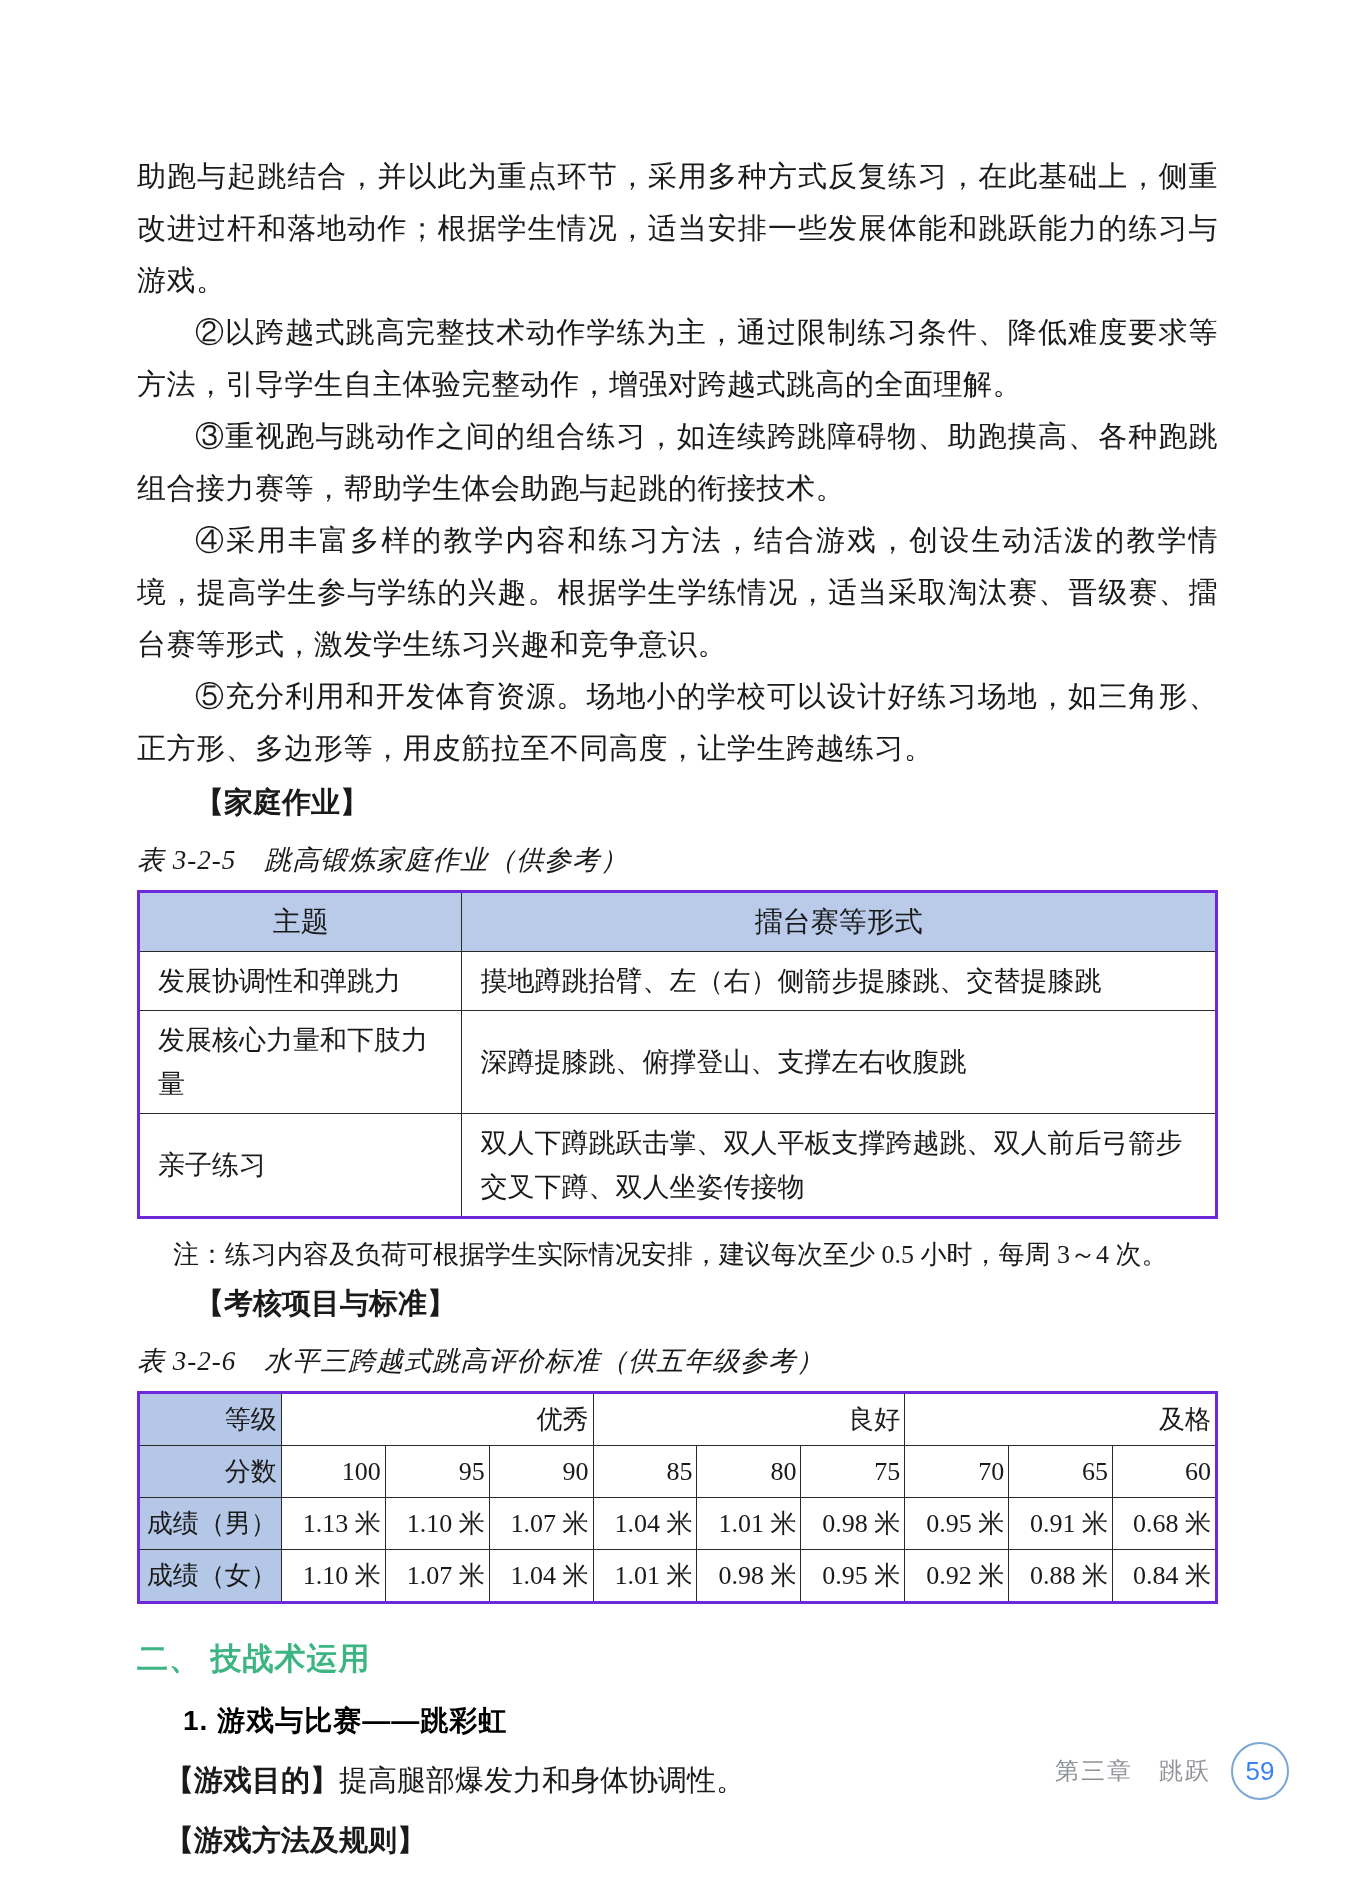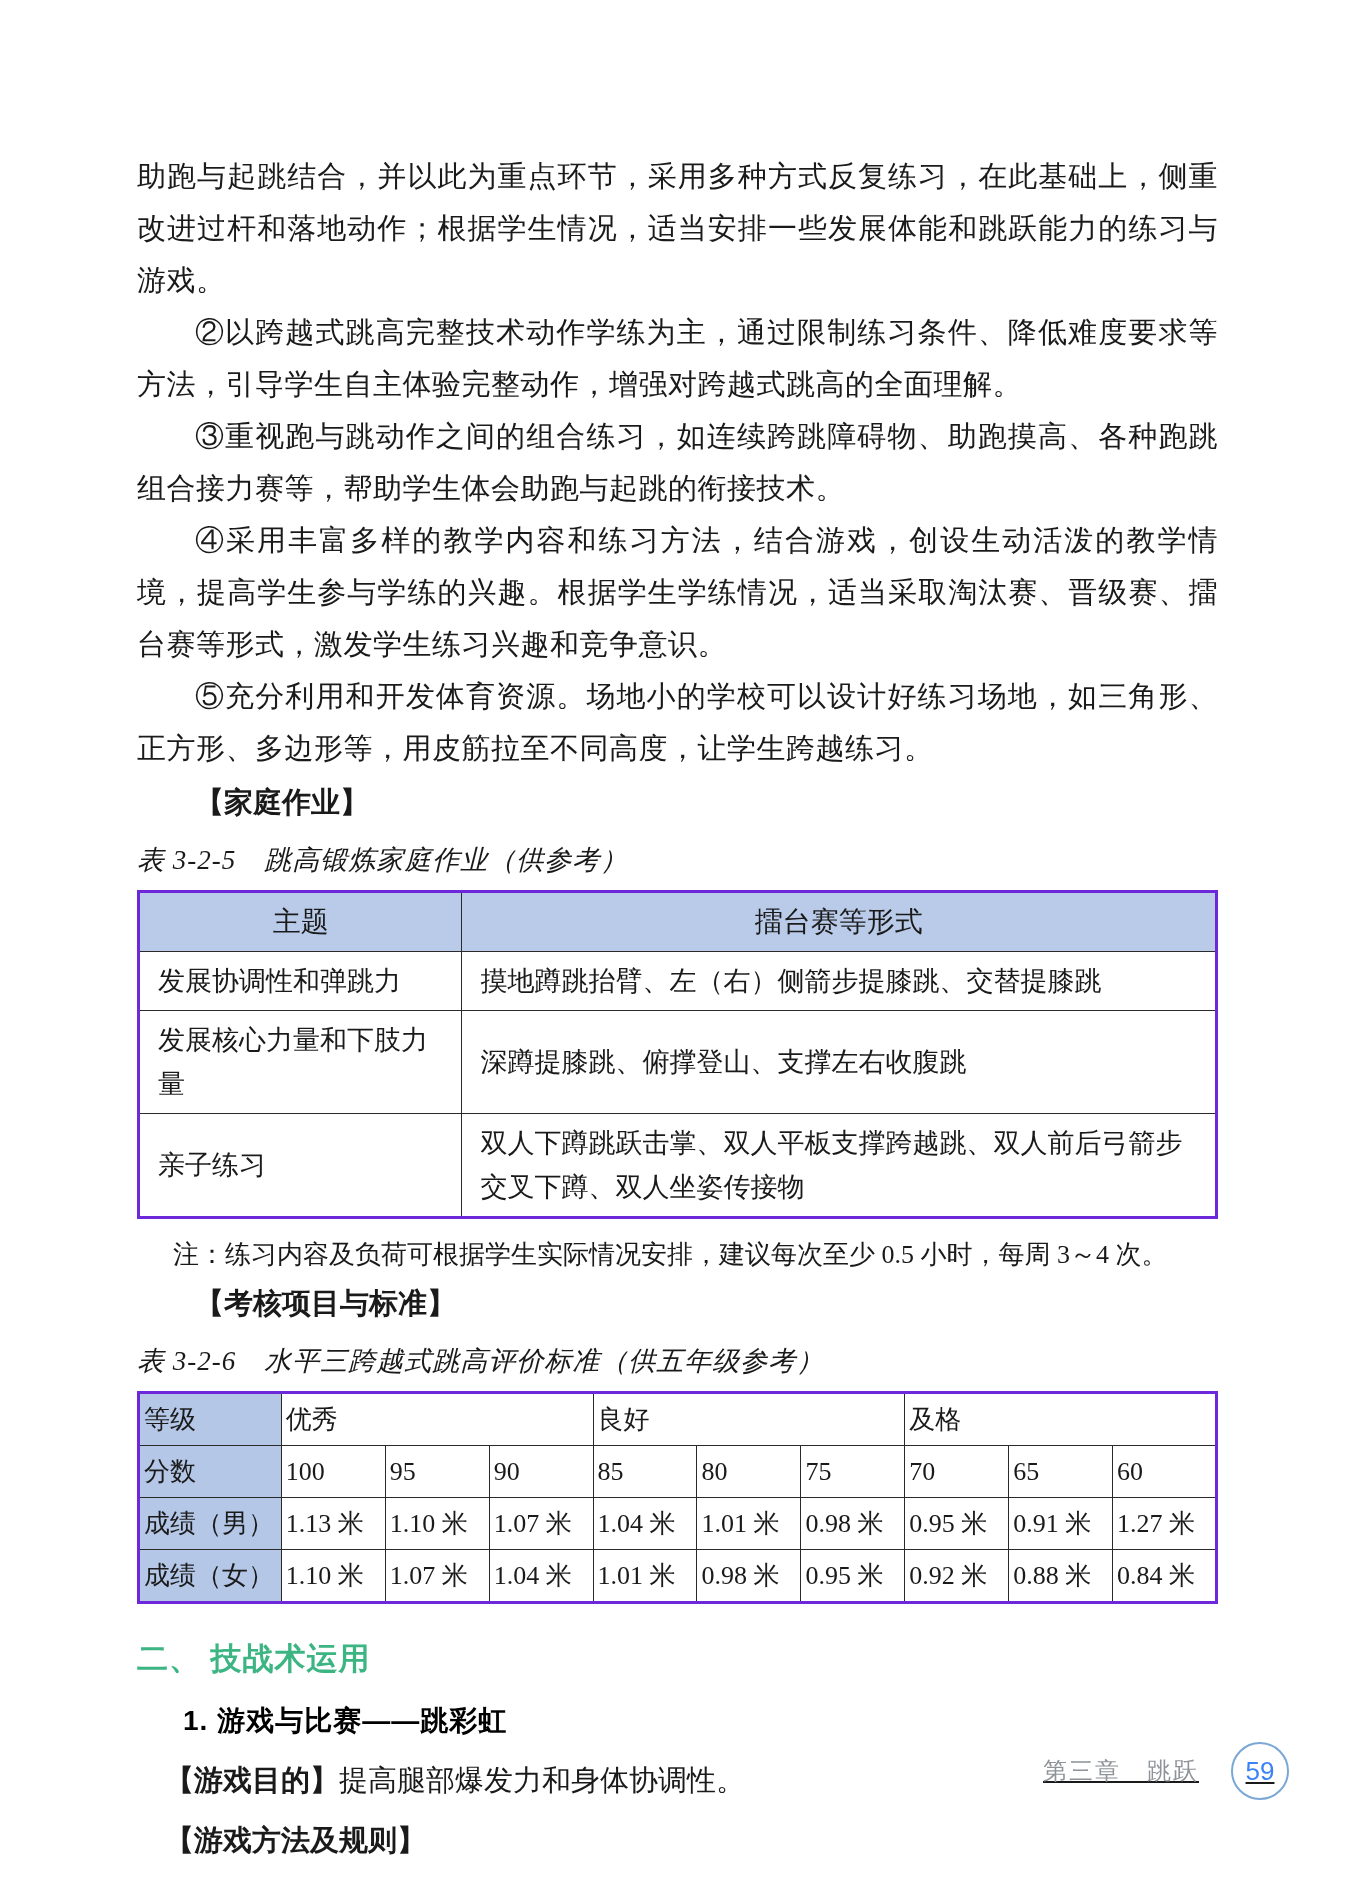--- a/index.html
+++ b/index.html
@@ -57,21 +57,21 @@
     padding: 7px 18px;
     text-align: left;
     vertical-align: middle;
   }
   .t1 .col-theme { width: 30%; }
   
   .t2 { margin-top: 6px; }
   .t2 th, .t2 td {
     font-size: 26px;
     padding: 8px 4px;
-    text-align: left;
+    text-align: right;
     vertical-align: middle;
     font-weight: normal;
   }
   .t2 .rowhead { background: #b4c7e7; width: 142px; font-size: 26px; }
   .t2 .c { width: 9.64%; }
   .note {
     font-size: 26px;
     line-height: 40px;
     margin-top: 16px;
     padding-left: 36px;
@@ -102,22 +102,21 @@
     font-family: "Liberation Sans", "DejaVu Sans", sans-serif;
     font-weight: bold;
   }
   .gap-sm { margin-top: 8px; }
   .footer {
     position: absolute;
     right: 64px;
     bottom: 84px;
     display: flex;
     align-items: center;
-    gap: 32px;
-    text-decoration: underline;
+    gap: 20px;
   }
   .footer .chapter {
     font-family: "Liberation Sans", "DejaVu Sans", sans-serif;
     font-size: 24px;
     color: #8f9398;
     letter-spacing: 2px;
   }
   .page-circle {
     width: 58px;
     height: 58px;
@@ -197,21 +196,21 @@
       <tr>
         <td class="rowhead">成绩（男）</td>
         <td>1.13 米</td>
         <td>1.10 米</td>
         <td>1.07 米</td>
         <td>1.04 米</td>
         <td>1.01 米</td>
         <td>0.98 米</td>
         <td>0.95 米</td>
         <td>0.91 米</td>
-        <td>1.27 米</td>
+        <td>0.68 米</td>
       </tr>
       <tr>
         <td class="rowhead">成绩（女）</td>
         <td>1.10 米</td>
         <td>1.07 米</td>
         <td>1.04 米</td>
         <td>1.01 米</td>
         <td>0.98 米</td>
         <td>0.95 米</td>
         <td>0.92 米</td>

